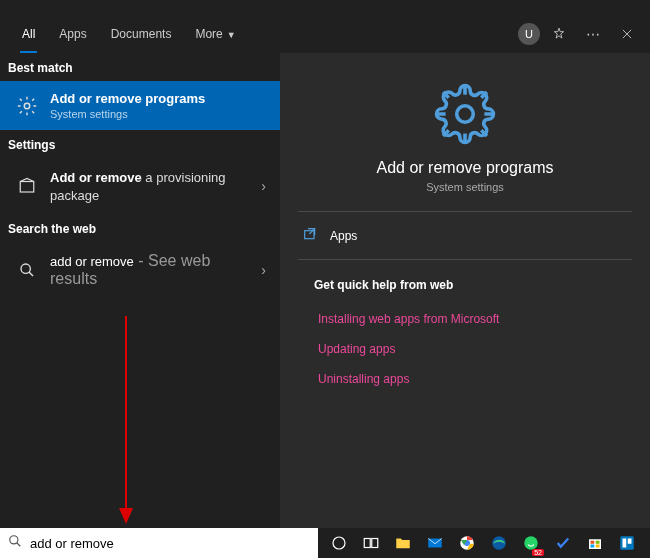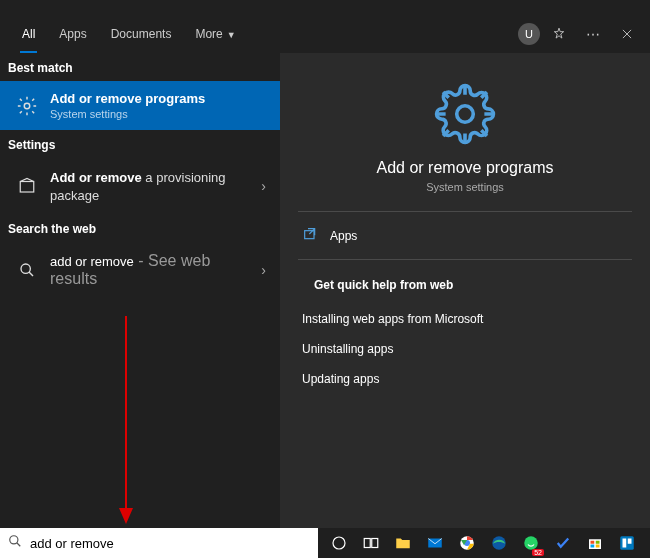--- a/index.html
+++ b/index.html
@@ -33,21 +33,21 @@
 .result-item .dim { color: #999; }
 .chev { color: #aaa; font-size: 14px; }
 
 
 .preview-icon { display: flex; justify-content: center; margin-top: 10px; margin-bottom: 14px; }
 .preview-title { text-align: center; font-size: 16px; font-weight: 400; }
 .preview-sub { text-align: center; font-size: 11px; color: #aaa; margin-top: 4px; margin-bottom: 18px; }
 .divider { border: none; border-top: 1px solid #4a4a4a; margin: 0; }
 .open-row { display: flex; align-items: center; gap: 12px; padding: 14px 4px; font-size: 12px; cursor: pointer; }
 .help-title { font-size: 12px; font-weight: 600; margin: 18px 0 12px 16px; }
-.help-item { font-size: 12px; color: #ffffff; padding: 8px 4px; cursor: pointer; }
+.help-item { font-size: 12px; color: #ec4899; padding: 8px 4px; cursor: pointer; margin-left: 16px; }
 
 
 .arrow-annot { position: absolute; left: 116px; top: 316px; pointer-events: none; }
 
 
 .search-bar { position: absolute; left: 0; bottom: 0; width: 318px; height: 30px; background: #fff; display: flex; align-items: center; padding: 0 8px; }
 .search-bar .sicon svg { width: 14px; height: 14px; stroke: #555; fill: none; stroke-width: 2; }
 .search-bar input { border: none; outline: none; font-size: 13px; margin-left: 8px; flex: 1; background: transparent; }
 
 
@@ -145,22 +145,22 @@
             <rect x="4" y="7" width="14" height="12"></rect>
             <path d="M9 4h10v10"></path>
             <path d="M19 4l-8 8"></path>
           </svg>
       </span>
       <span>Apps</span>
     </div>
     <hr class="divider">
     <div class="help-title">Get quick help from web</div>
     <div class="help-item">Installing web apps from Microsoft</div>
+    <div class="help-item">Updating apps</div>
     <div class="help-item">Uninstalling apps</div>
-    <div class="help-item">Updating apps</div>
   </div>
 </div>
 
 <svg class="arrow-annot" width="20" height="208">
   <line x1="10" y1="0" x2="10" y2="194" stroke="#d00" stroke-width="2"></line>
   <polygon points="10,208 3,192 17,192" fill="#d00"></polygon>
 </svg>
 
 <div class="search-bar">
   <span class="sicon">

